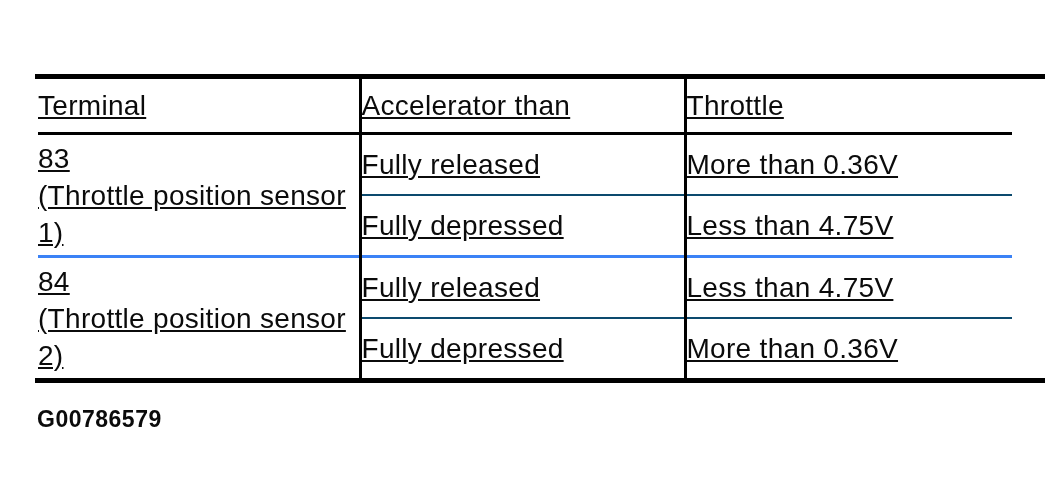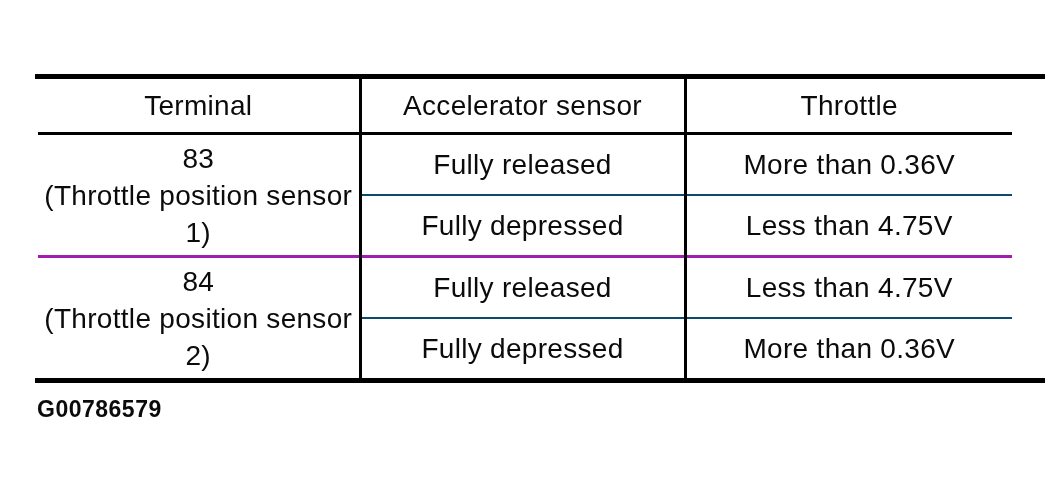--- a/index.html
+++ b/index.html
@@ -31,76 +31,77 @@
     top: 79px;
     width: 974px;
     border-collapse: collapse;
     table-layout: fixed;
     font-size: 28px;
     letter-spacing: 0.3px;
   }
   table.spec-table th,
   table.spec-table td {
     font-weight: 400;
-    text-align: center;
+    text-align: left;
     vertical-align: middle;
     padding: 0;
     overflow: hidden;
+    text-decoration: underline;
   }
   table.spec-table th {
     height: 53px;
     border-bottom: 3px solid #000;
   }
   table.spec-table td {
     height: 59px;
   }
   
   .col-divider-left {
     border-left: 3px solid #000;
   }
   
   tr.sub-row td {
     border-top: 2px solid #0c4a6e;
   }
   
   tr.group-start td {
-    border-top: 3px solid #a21caf;
+    border-top: 3px solid #3b82f6;
   }
   td.terminal-cell {
     text-align: left;
     vertical-align: top;
     padding: 5px 4px 0 13px;
     white-space: pre-line;
     line-height: 37px;
   }
   .figure-code {
     position: absolute;
     left: 37px;
-    top: 396px;
+    top: 406px;
     font-size: 23px;
     font-weight: 700;
     letter-spacing: 0.5px;
   }
 </style>
 </head>
 <body>
 
 <div class="rule rule-top"></div>
 <div class="rule rule-bottom"></div>
 
 <table class="spec-table">
   <colgroup>
     <col style="width:322px">
     <col style="width:325px">
     <col style="width:327px">
   </colgroup>
   <thead>
     <tr>
       <th>Terminal</th>
-      <th class="col-divider-left">Accelerator sensor</th>
+      <th class="col-divider-left">Accelerator than</th>
       <th class="col-divider-left">Throttle</th>
     </tr>
   </thead>
   <tbody>
     <tr>
       <td class="terminal-cell" rowspan="2">83
 (Throttle position sensor
 1)</td>
       <td class="col-divider-left">Fully released</td>
       <td class="col-divider-left">More than 0.36V</td>

